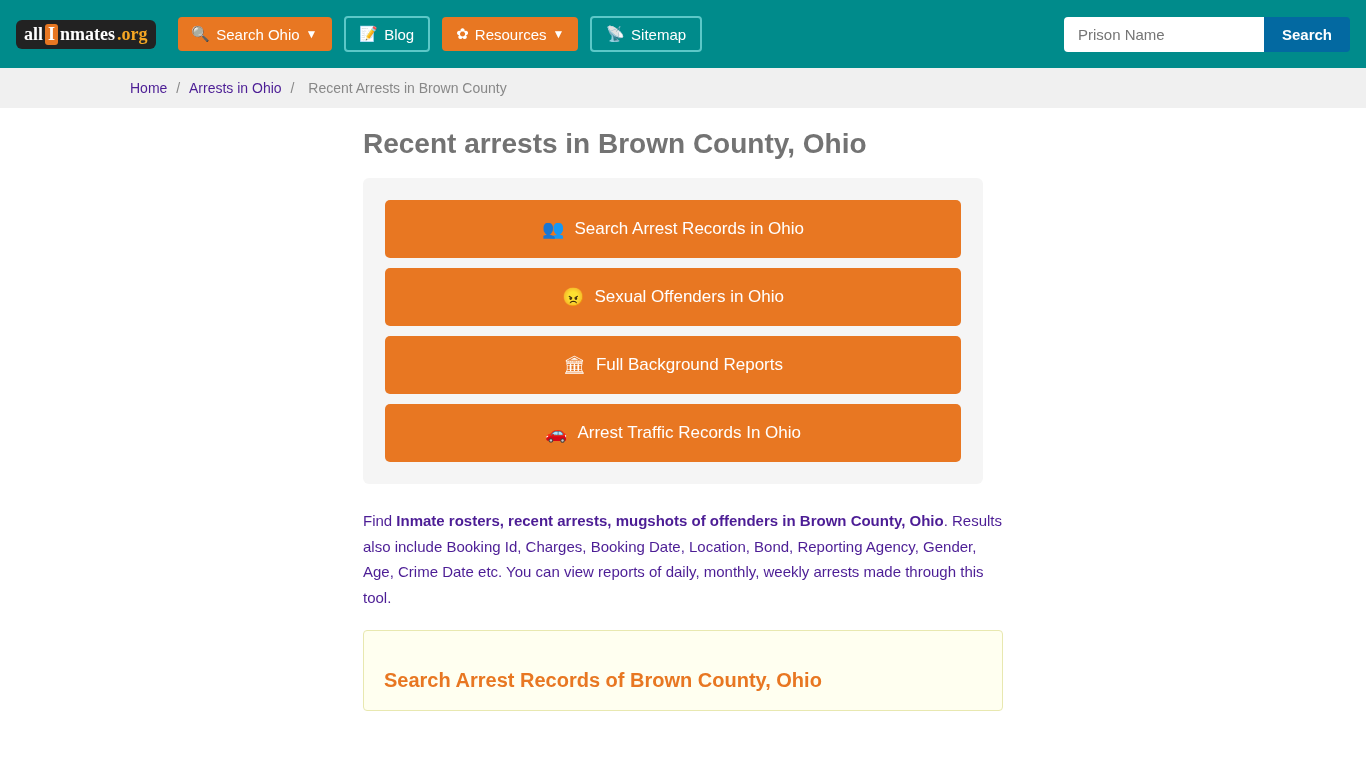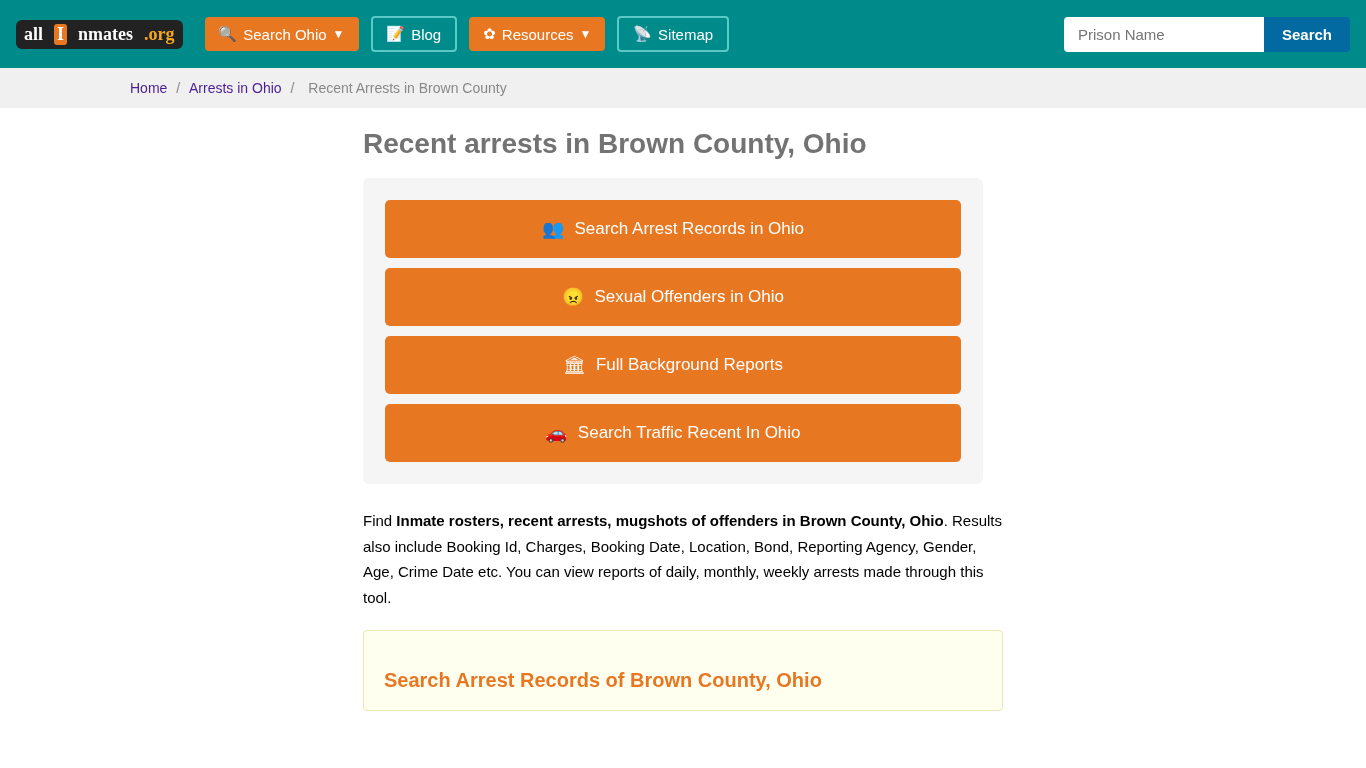--- a/index.html
+++ b/index.html
@@ -18,21 +18,21 @@
       display: flex;
       align-items: center;
       margin-right: 10px;
     }
     .logo-box {
       background: #222;
       border-radius: 6px;
       padding: 4px 8px;
       display: flex;
       align-items: center;
-      gap: 11px;
+      gap: 2px;
     }
     .logo-all {
       color: #fff;
       font-weight: bold;
       font-size: 18px;
       font-family: Georgia, serif;
     }
     .logo-i-box {
       background: #e87722;
       border-radius: 3px;
@@ -159,21 +159,21 @@
     }
     .action-btn:last-child { margin-bottom: 0; }
     .action-btn .btn-icon {
       font-size: 18px;
     }
 
     
     .desc-text {
       font-size: 15px;
       line-height: 1.7;
-      color: #000000;
+      color: #4c1d95;
       margin-bottom: 20px;
     }
     .desc-text strong { font-weight: bold; }
 
     
     .search-section {
       background: #fffff0;
       border: 1px solid #e8e8b0;
       border-radius: 4px;
       padding: 18px 20px;
@@ -255,21 +255,21 @@
       <button class="action-btn">
         <span class="btn-icon">😠</span>
         <span>Sexual Offenders in Ohio</span>
       </button>
       <button class="action-btn">
         <span class="btn-icon">🏛</span>
         <span>Full Background Reports</span>
       </button>
       <button class="action-btn">
         <span class="btn-icon">🚗</span>
-        <span>Search Traffic Recent In Ohio</span>
+        <span>Arrest Traffic Records In Ohio</span>
       </button>
     </div>
 
     <p class="desc-text">
       <span>Find </span><strong>Inmate rosters, recent arrests, mugshots of offenders in Brown County, Ohio</strong><span>. Results also include Booking Id, Charges, Booking Date, Location, Bond, Reporting Agency, Gender, Age, Crime Date etc. You can view reports of daily, monthly, weekly arrests made through this tool.</span>
     </p>
 
     <div class="search-section">
       <div class="search-section-title">Search Arrest Records of Brown County, Ohio</div>
     </div>

